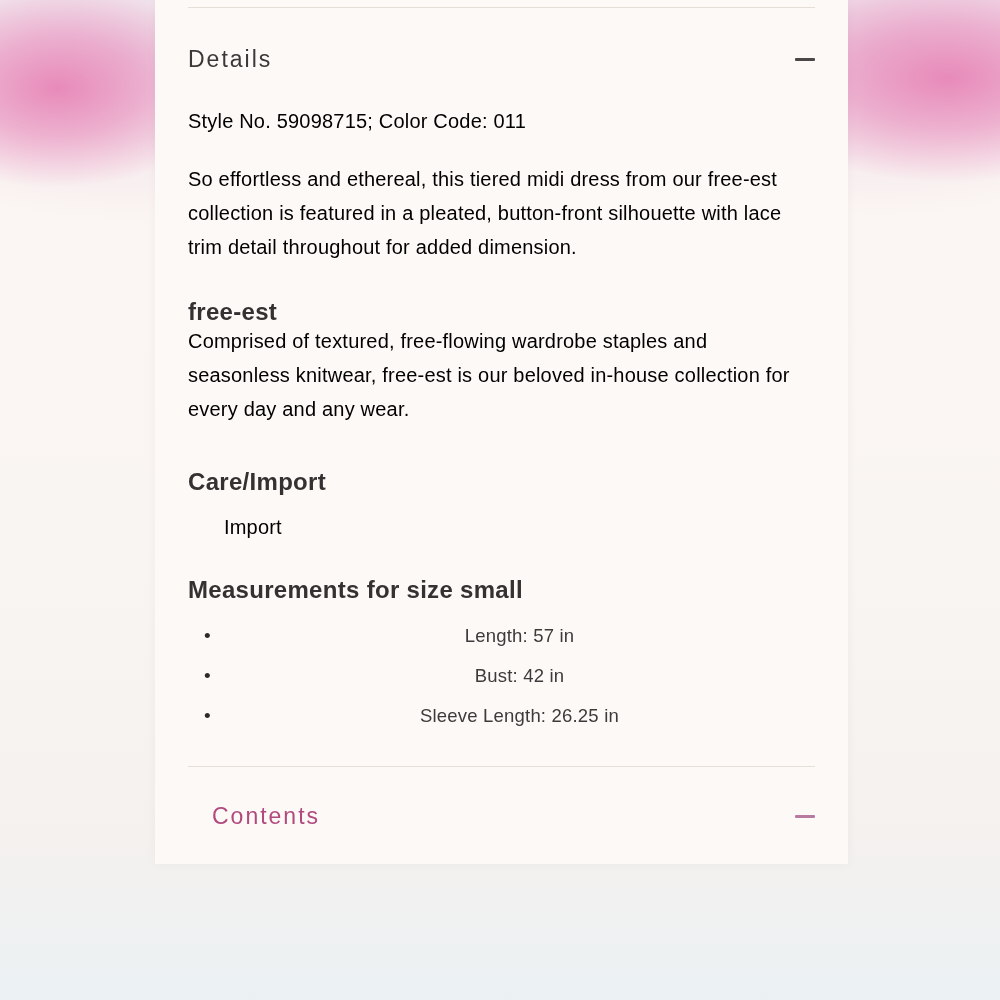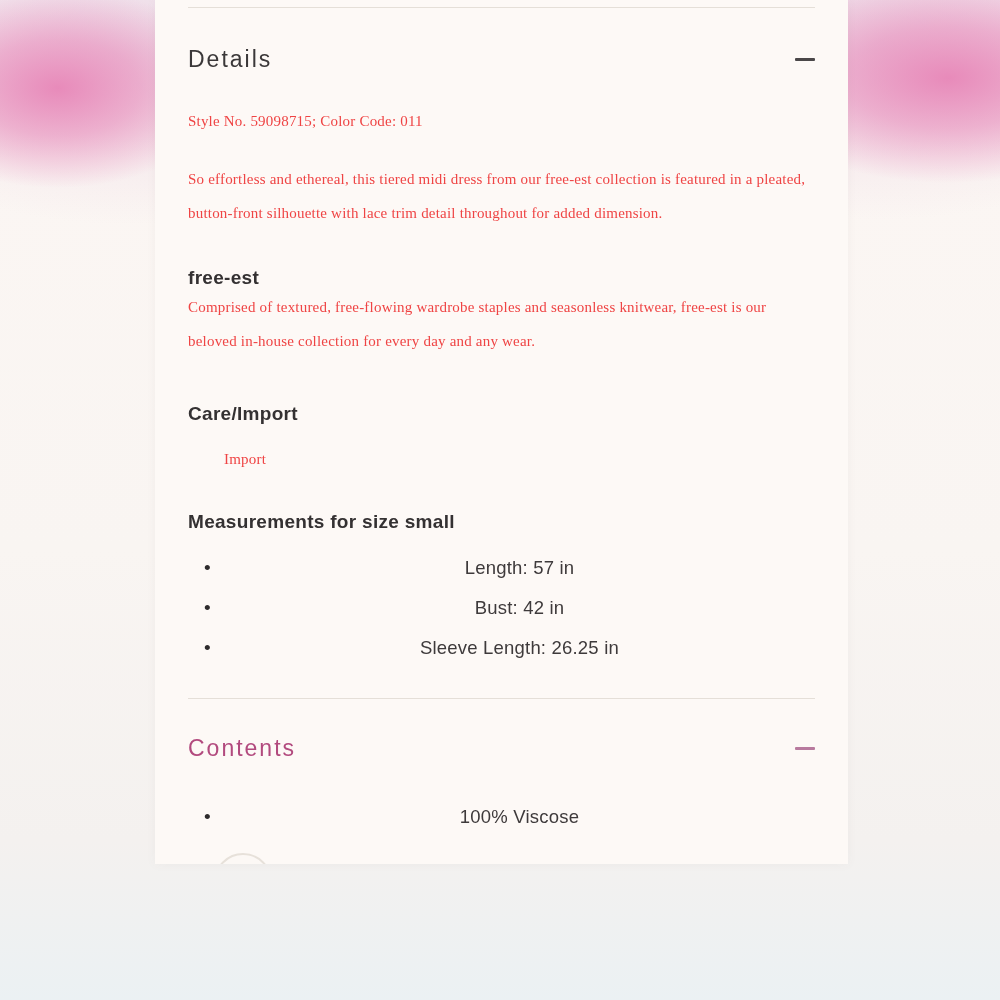--- a/index.html
+++ b/index.html
@@ -33,51 +33,50 @@
   .divider-top { margin-top: 7px; }
   .divider-mid { margin-top: 38px; }
 
   .sec-head {
     display: flex;
     justify-content: space-between;
     align-items: center;
     cursor: pointer;
   }
   .sec-head.details-head { margin-top: 38px; }
-  .sec-head.contents-head { margin-top: 36px; }
+  .sec-head.contents-head { margin-top: 36px; margin-left: 24px; }
 
   h2 {
     font-size: 23px;
     font-weight: 400;
     letter-spacing: 2px;
     color: #3b3839;
     line-height: 26px;
   }
   h2.pink { color: #b24a7e; }
 
   .minus {
     display: inline-block;
     width: 20px; height: 3px;
     background: #4a4748;
     border-radius: 1px;
   }
   .minus.pink { background: #b87a9e; }
 
   .p {
-    font-size: 15px;
+    font-size: 20px;
     line-height: 34px;
-    color: #ef4444;
+    color: #000000;
     letter-spacing: 0.2px;
-    font-family: Liberation Serif, serif;
   }
   .style-line { margin-top: 32px; }
   .desc { margin-top: 24px; }
 
   h3 {
-    font-size: 19px;
+    font-size: 24px;
     font-weight: 700;
     color: #343132;
     letter-spacing: 0.3px;
     line-height: 24px;
   }
   .h-collection { margin-top: 36px; }
   .p-collection { }
   .h-care { margin-top: 44px; }
   .p-care1 { margin-top: 18px; }
   .p-care2 { margin-top: 16px; margin-left: 36px; }

